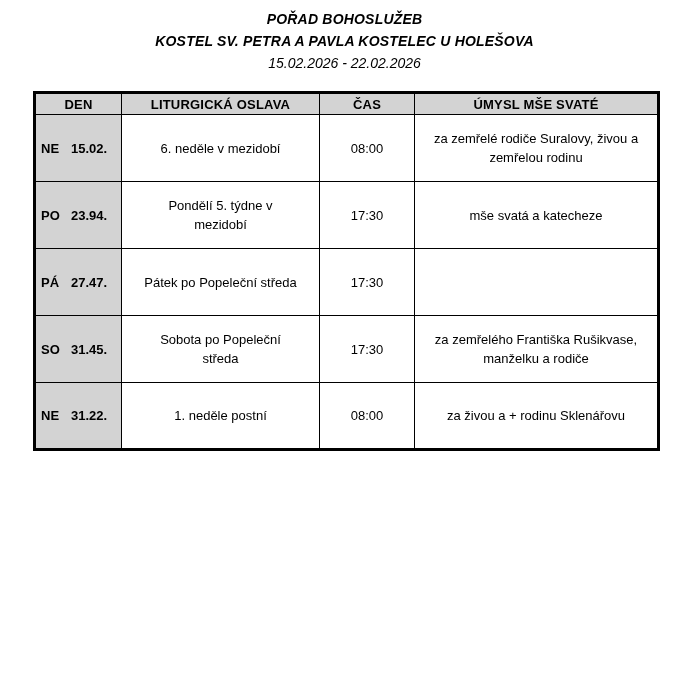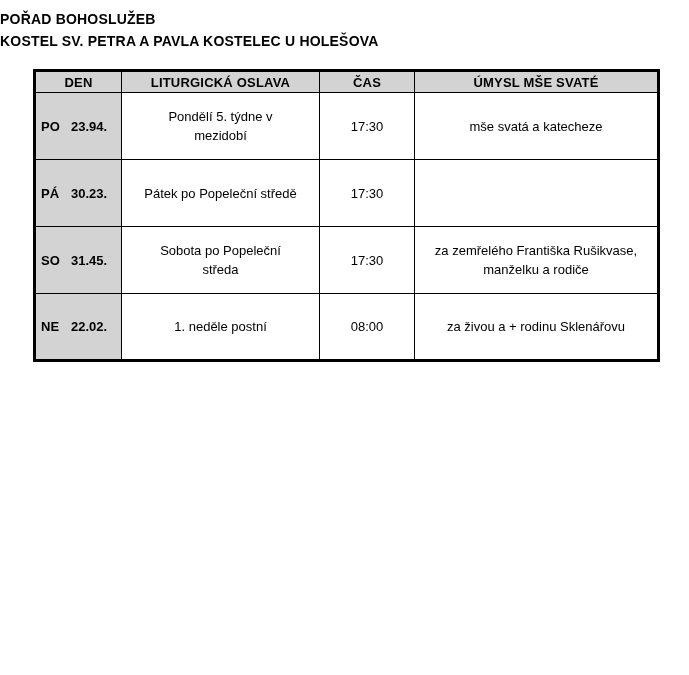--- a/index.html
+++ b/index.html
@@ -12,21 +12,21 @@
   html, body {
     margin: 0; padding: 0;
   }
   body {
     width: 689px; height: 675px;
     background: var(--page-bg);
     color: #000;
     font-family: "Liberation Sans", sans-serif;
     overflow: hidden;
   }
-  .titles { padding-top: 8px; }
+  .titles { text-align: center; padding-top: 8px; font-style: italic; }
   .title-line { line-height: 22px; font-size: 14px; }
   .title-bold { font-weight: bold; letter-spacing: 0.2px; }
   table.schedule {
     border-collapse: collapse;
     table-layout: fixed;
     width: 624px;
     margin: 17px 0 0 33px;
     border: 3px solid var(--border-color);
     padding-left: 8px;
   }
@@ -60,59 +60,67 @@
   }
   .day-abbr { display: inline-block; width: 30px; }
   td.cel-cell, td.int-cell { white-space: pre-line; }
 </style>
 </head>
 <body>
 
 <div class="titles">
   <div class="title-line title-bold">POŘAD BOHOSLUŽEB</div>
   <div class="title-line title-bold">KOSTEL SV. PETRA A PAVLA KOSTELEC U HOLEŠOVA</div>
+  <div class="title-line">15.02.2026 - 22.02.2026</div>
 </div>
 
 <table class="schedule">
   <colgroup>
     <col style="width:87px">
       <col style="width:198px">
       <col style="width:95px">
       <col style="width:244px">
   </colgroup>
   <thead>
     <tr>
       <th>DEN</th>
       <th>LITURGICKÁ OSLAVA</th>
       <th>ČAS</th>
       <th>ÚMYSL MŠE SVATÉ</th>
     </tr>
   </thead>
   <tbody>
     <tr>
+      <td class="day-cell"><span class="day-abbr">NE</span><span>15.02.</span></td>
+      <td class="cel-cell">6. neděle v mezidobí</td>
+      <td class="time-cell">08:00</td>
+      <td class="int-cell">za zemřelé rodiče Suralovy, živou a
+zemřelou rodinu</td>
+    </tr>
+    <tr>
       <td class="day-cell"><span class="day-abbr">PO</span><span>23.94.</span></td>
       <td class="cel-cell">Pondělí 5. týdne v
 mezidobí</td>
       <td class="time-cell">17:30</td>
       <td class="int-cell">mše svatá a katecheze</td>
     </tr>
     <tr>
-      <td class="day-cell"><span class="day-abbr">PÁ</span><span>30.23.</span></td>
-      <td class="cel-cell">Pátek po Popeleční středě</td>
+      <td class="day-cell"><span class="day-abbr">PÁ</span><span>27.47.</span></td>
+      <td class="cel-cell">Pátek po Popeleční středa</td>
       <td class="time-cell">17:30</td>
       <td class="int-cell"></td>
     </tr>
     <tr>
       <td class="day-cell"><span class="day-abbr">SO</span><span>31.45.</span></td>
       <td class="cel-cell">Sobota po Popeleční
 středa</td>
       <td class="time-cell">17:30</td>
       <td class="int-cell">za zemřelého Františka Rušikvase,
 manželku a rodiče</td>
     </tr>
     <tr>
-      <td class="day-cell"><span class="day-abbr">NE</span><span>22.02.</span></td>
+      <td class="day-cell"><span class="day-abbr">NE</span><span>31.22.</span></td>
       <td class="cel-cell">1. neděle postní</td>
       <td class="time-cell">08:00</td>
       <td class="int-cell">za živou a + rodinu Sklenářovu</td>
     </tr>
   </tbody>
 </table>
 
 </body></html>

